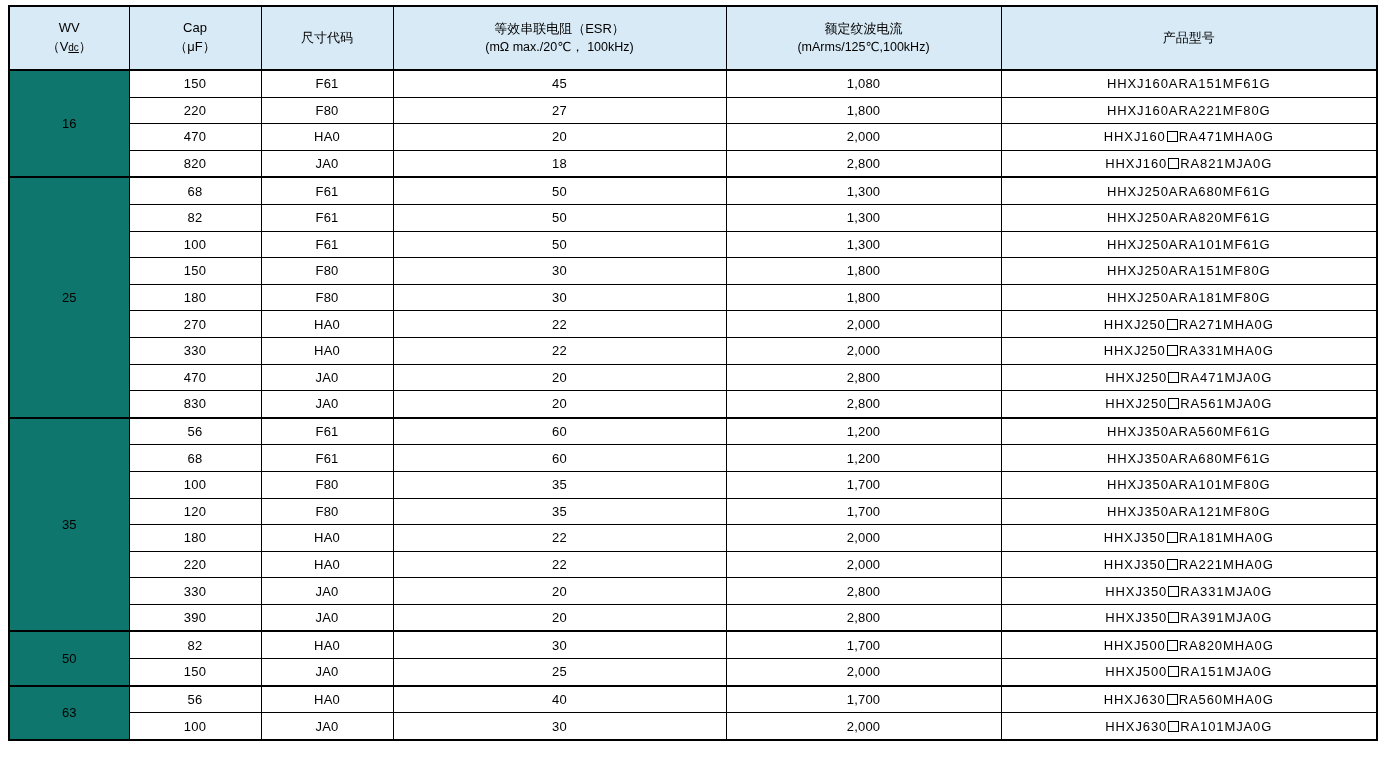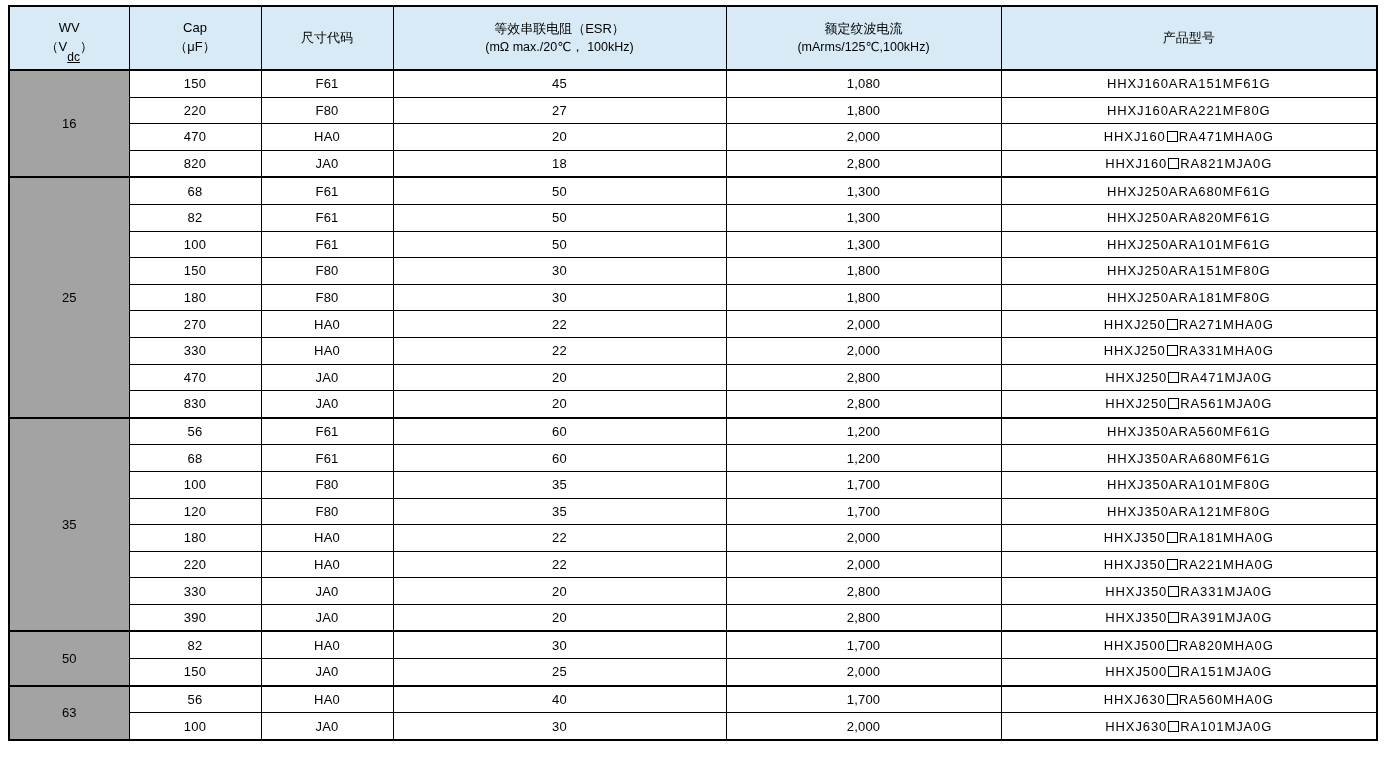--- a/index.html
+++ b/index.html
@@ -41,28 +41,28 @@
     font-size: 14.5px;
   }
   thead th .ln {
     display: block;
     white-space: nowrap;
   }
   thead th .small {
     font-size: 12.5px;
   }
   thead th .sub {
-    font-size: 12px;
+    font-size: 10px;
     vertical-align: baseline;
     position: relative;
-    top: 10px;
+    top: 0;
     text-decoration: underline;
   }
   td.wv {
-    background: #a3a3a3;
+    background: #0f766e;
     font-size: 14px;
     border-top: 2px solid #000;
     border-bottom: 2px solid #000;
     margin-top: 21px;
   }
   tbody tr td {
     height: 25.6px;
   }
   td.cap, td.size, td.esr, td.ripple {
     font-size: 13.5px;

